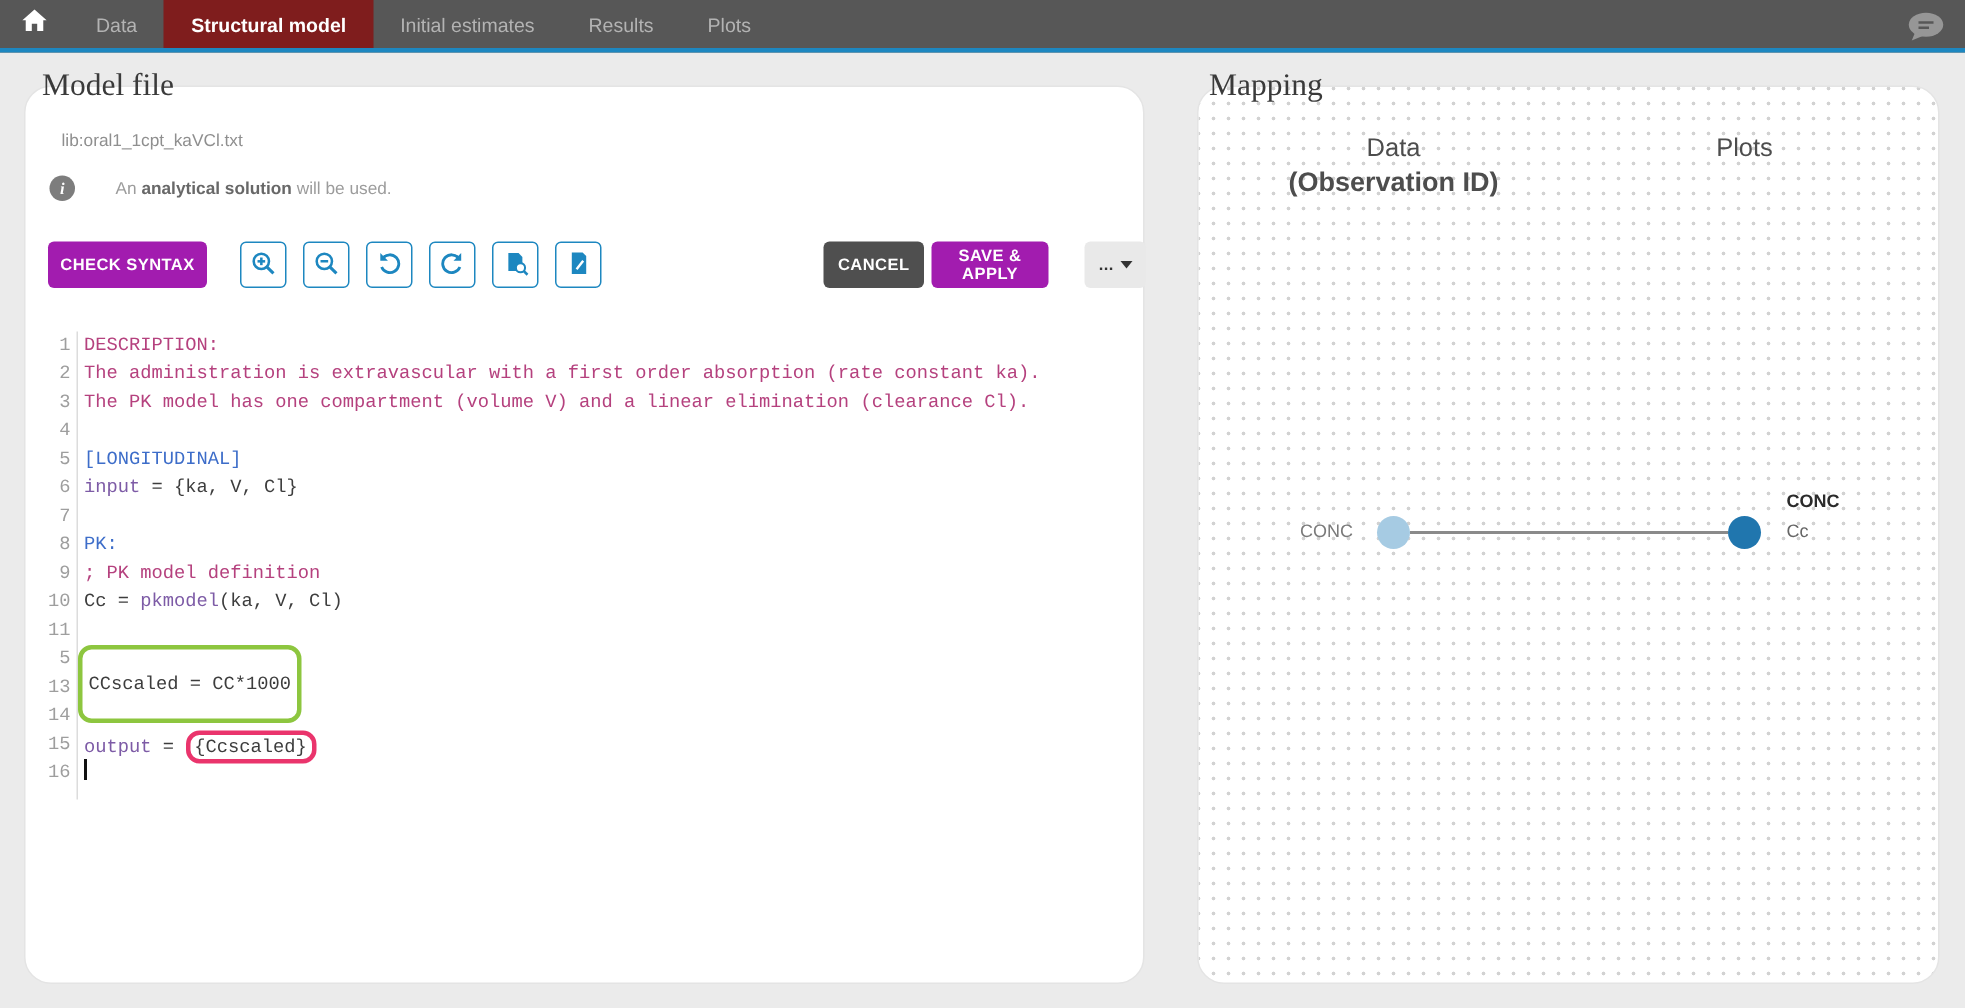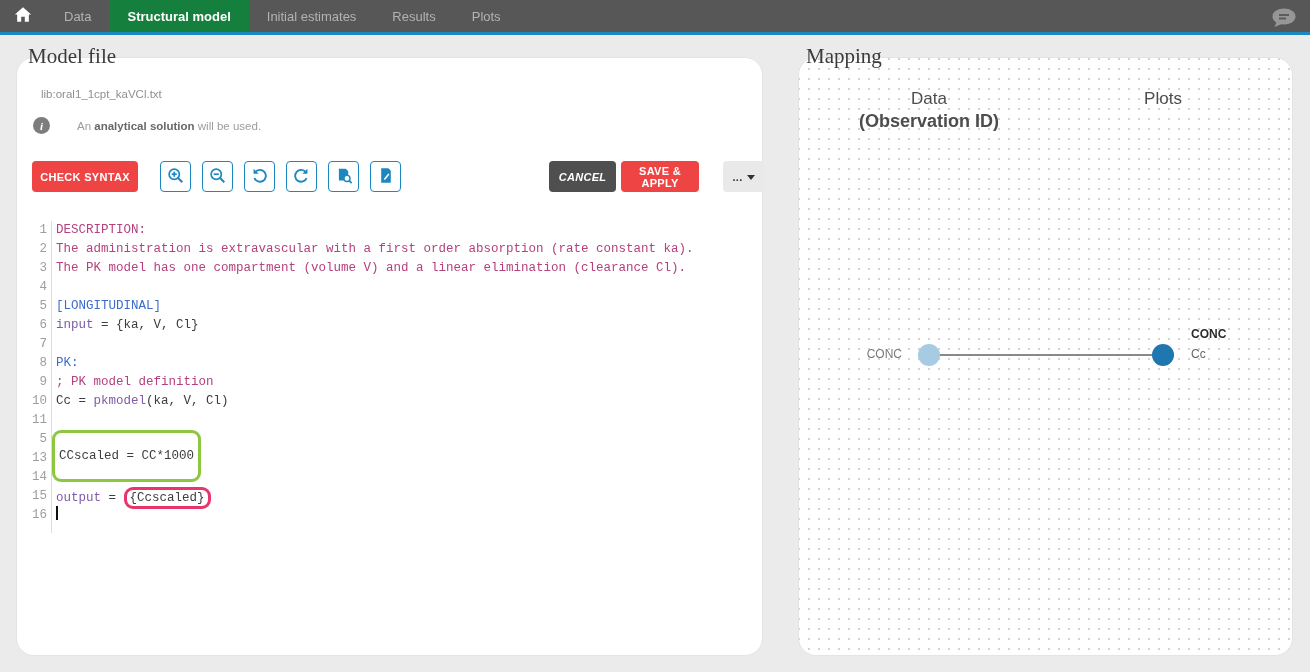--- a/index.html
+++ b/index.html
@@ -16,21 +16,21 @@
     height:35px; background:#575757; display:flex; align-items:stretch;
     border-bottom:3px solid #1d87c0; position:relative;
   }
   .nav-home {
     width:46px; display:flex; align-items:center; justify-content:center; cursor:pointer;
   }
   .nav-tab {
     display:flex; align-items:center; padding:0 18px; font-size:13px;
     color:#b3b3b3; cursor:pointer; white-space:nowrap;
   }
-  .nav-tab.active { background:#15803d; color:#ffffff; font-weight:600; }
+  .nav-tab.active { background:#7f1d1d; color:#ffffff; font-weight:600; }
   .nav-tab.bold { font-weight:700; color:#d4d4d4; padding:0 24px; }
   .nav-chat { position:absolute; right:12px; top:7px; width:28px; height:22px; cursor:pointer; }
 
   
   .card {
     position:absolute; top:57px; height:599px; background:#ffffff;
     border:1px solid #e4e4e4; border-radius:18px;
   }
   .card-left  { left:16px;  width:747px; }
   .card-right {
@@ -55,36 +55,36 @@
   }
   .info-text { font-size:11.5px; color:#9c9c9c; }
   .info-text b { color:#686868; }
 
   .toolbar { position:absolute; left:15px; top:103px; right:15px; height:31px; }
   .btn {
     border:none; border-radius:4px; font-family:"Liberation Sans",sans-serif;
     font-size:11px; font-weight:bold; letter-spacing:.3px; cursor:pointer;
     height:31px; position:absolute; top:0;
   }
-  .btn-primary { background:#ef4444; color:#fff; }
+  .btn-primary { background:#a21caf; color:#fff; }
   .btn-dark    { background:#4f4f4f; color:#fff; }
   .btn-light   { background:#e9e9e9; color:#333; }
   .icon-btn {
     position:absolute; top:0; width:31px; height:31px; background:#fff;
     border:1.5px solid #1d87c0; border-radius:4px; cursor:pointer;
     display:flex; align-items:center; justify-content:center; padding:0;
   }
   #btn-check  { left:0;   width:106px; }
   #btn-zin    { left:128px; }
   #btn-zout   { left:170px; }
   #btn-undo   { left:212px; }
   #btn-redo   { left:254px; }
   #btn-fsearch{ left:296px; }
   #btn-fedit  { left:338px; }
-  #btn-cancel { left:517px; width:67px;font-style:italic; }
+  #btn-cancel { left:517px; width:67px; }
   #btn-save   { left:589px; width:78px; }
   #btn-more   { left:691px; width:41px; }
   .caret { display:inline-block; margin-left:4px; vertical-align:1px;
     width:0; height:0; border-left:4px solid transparent; border-right:4px solid transparent;
     border-top:5px solid #333; }
 
   
   .editor {
     position:absolute; left:13px; top:163px; width:722px; min-height:312px;
     display:flex; font-family:"Liberation Mono","DejaVu Sans Mono",monospace;

